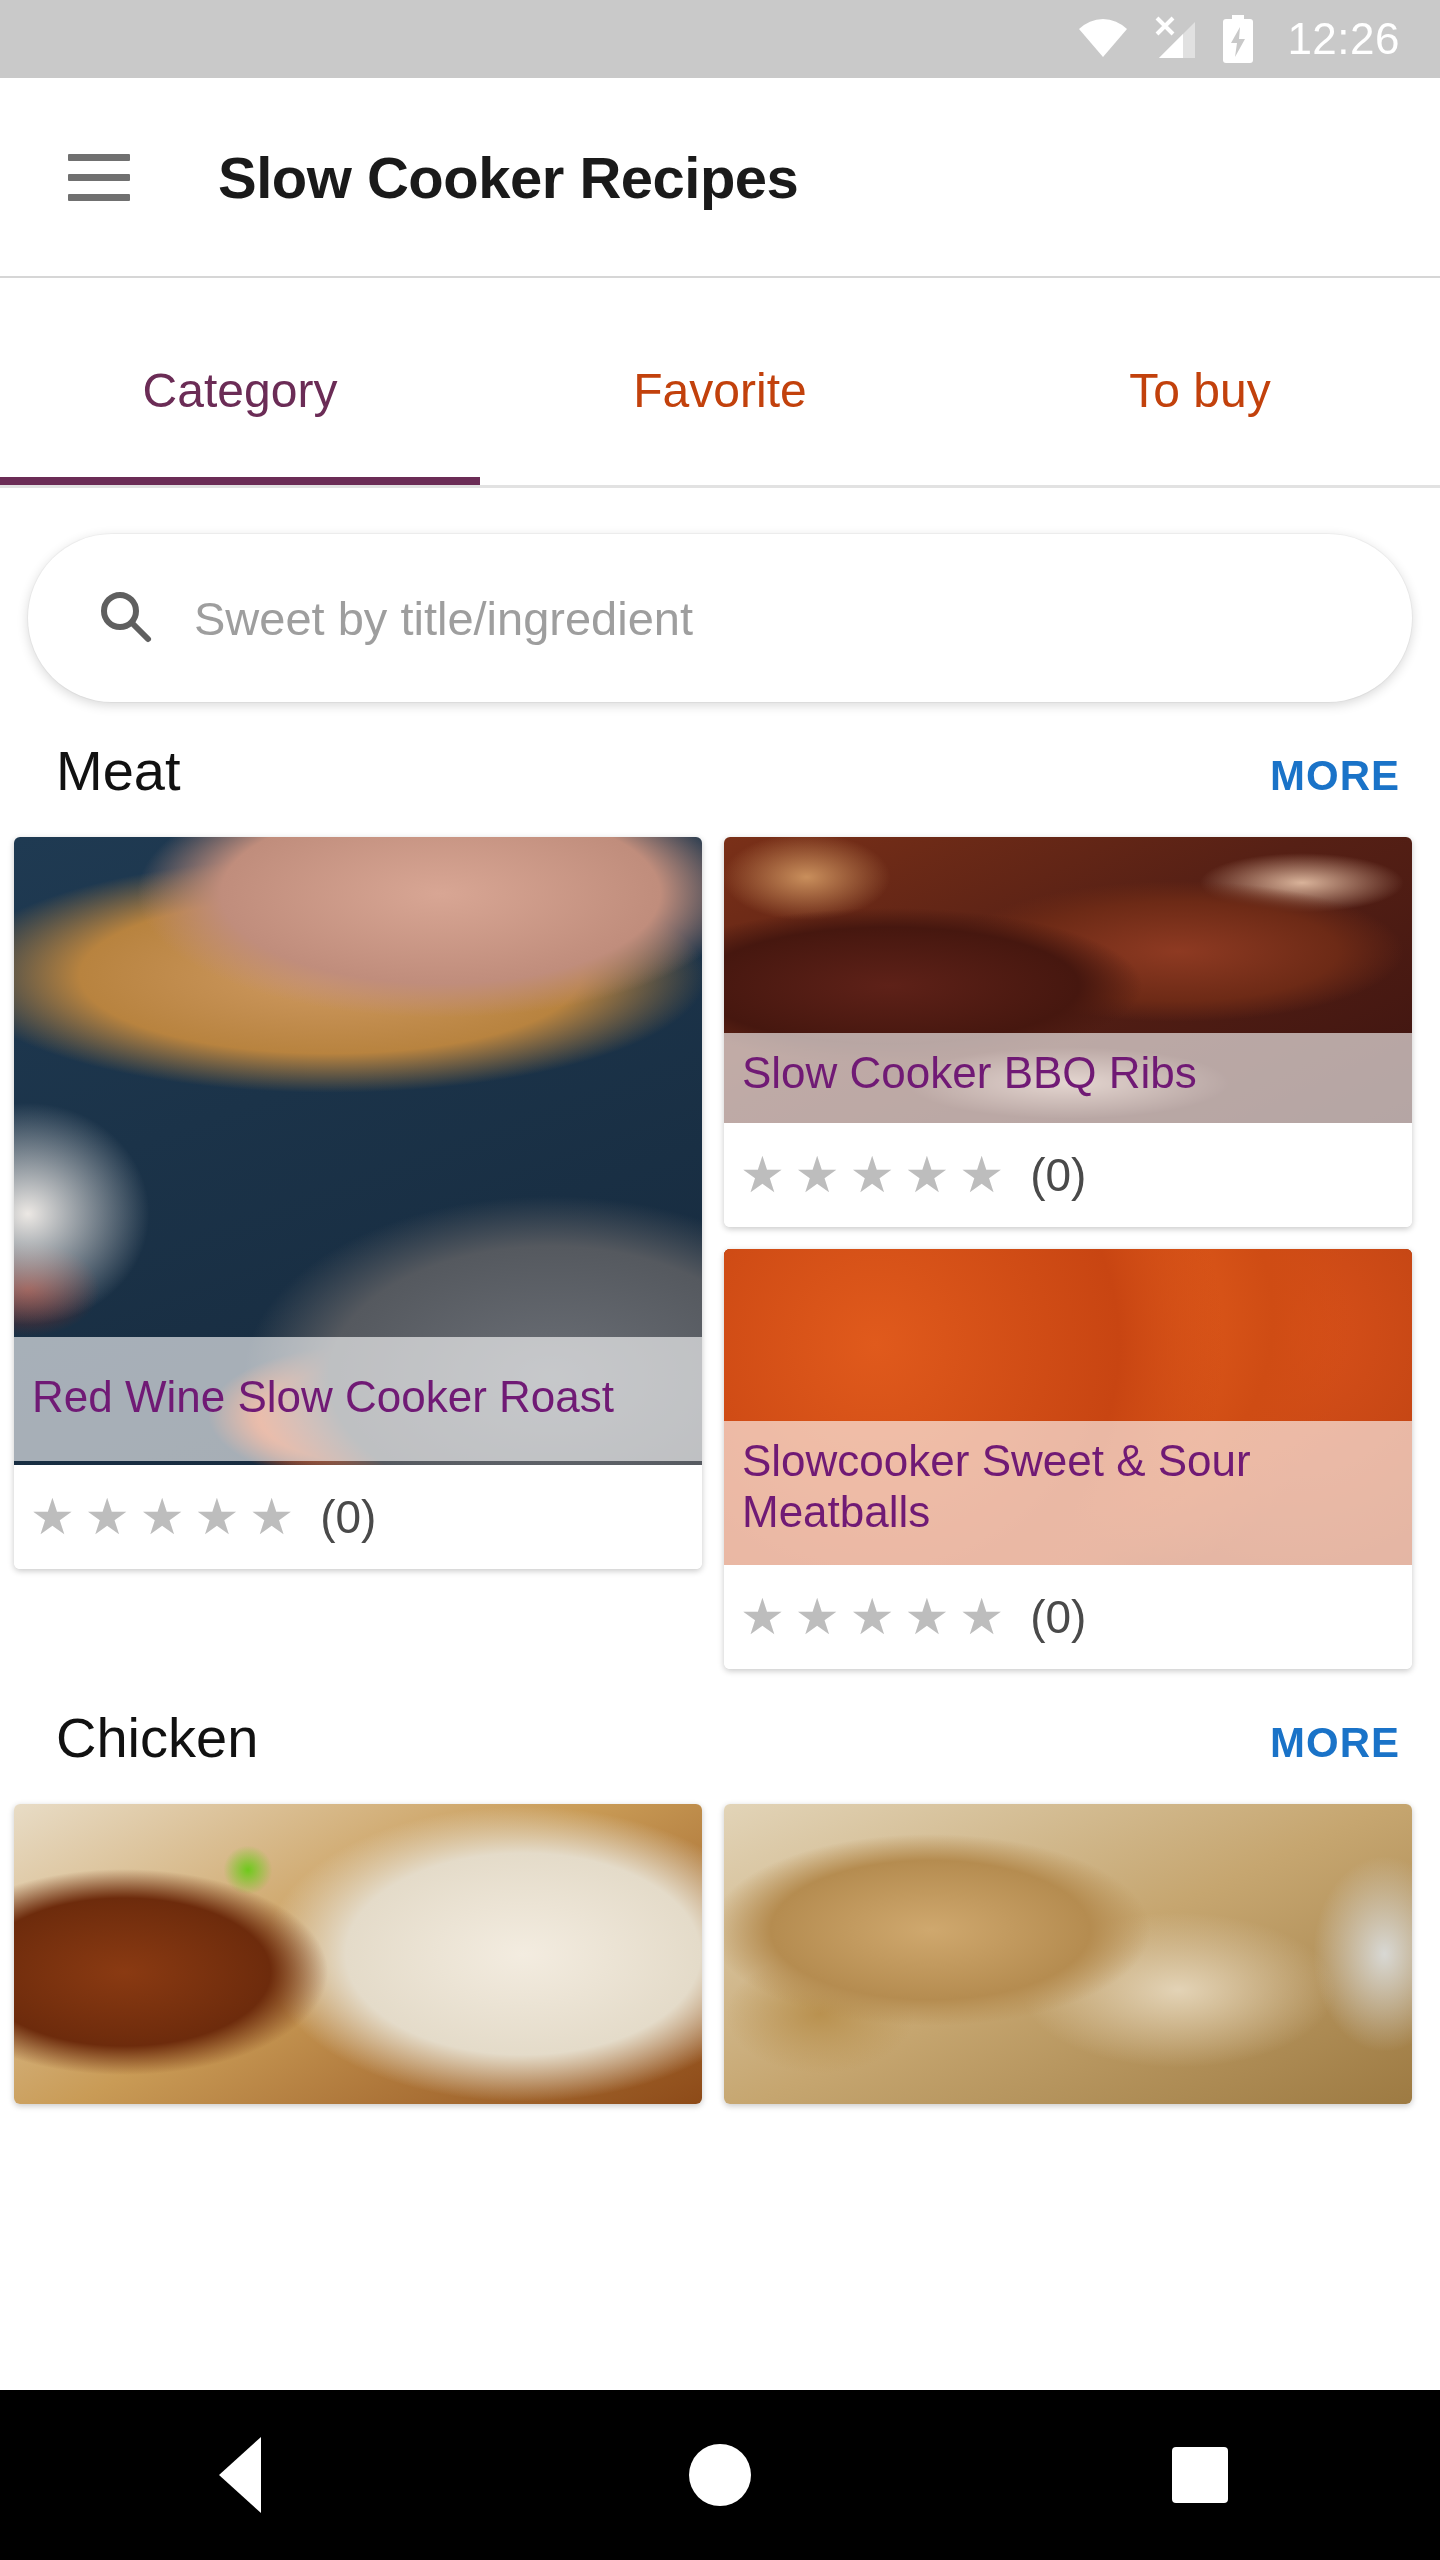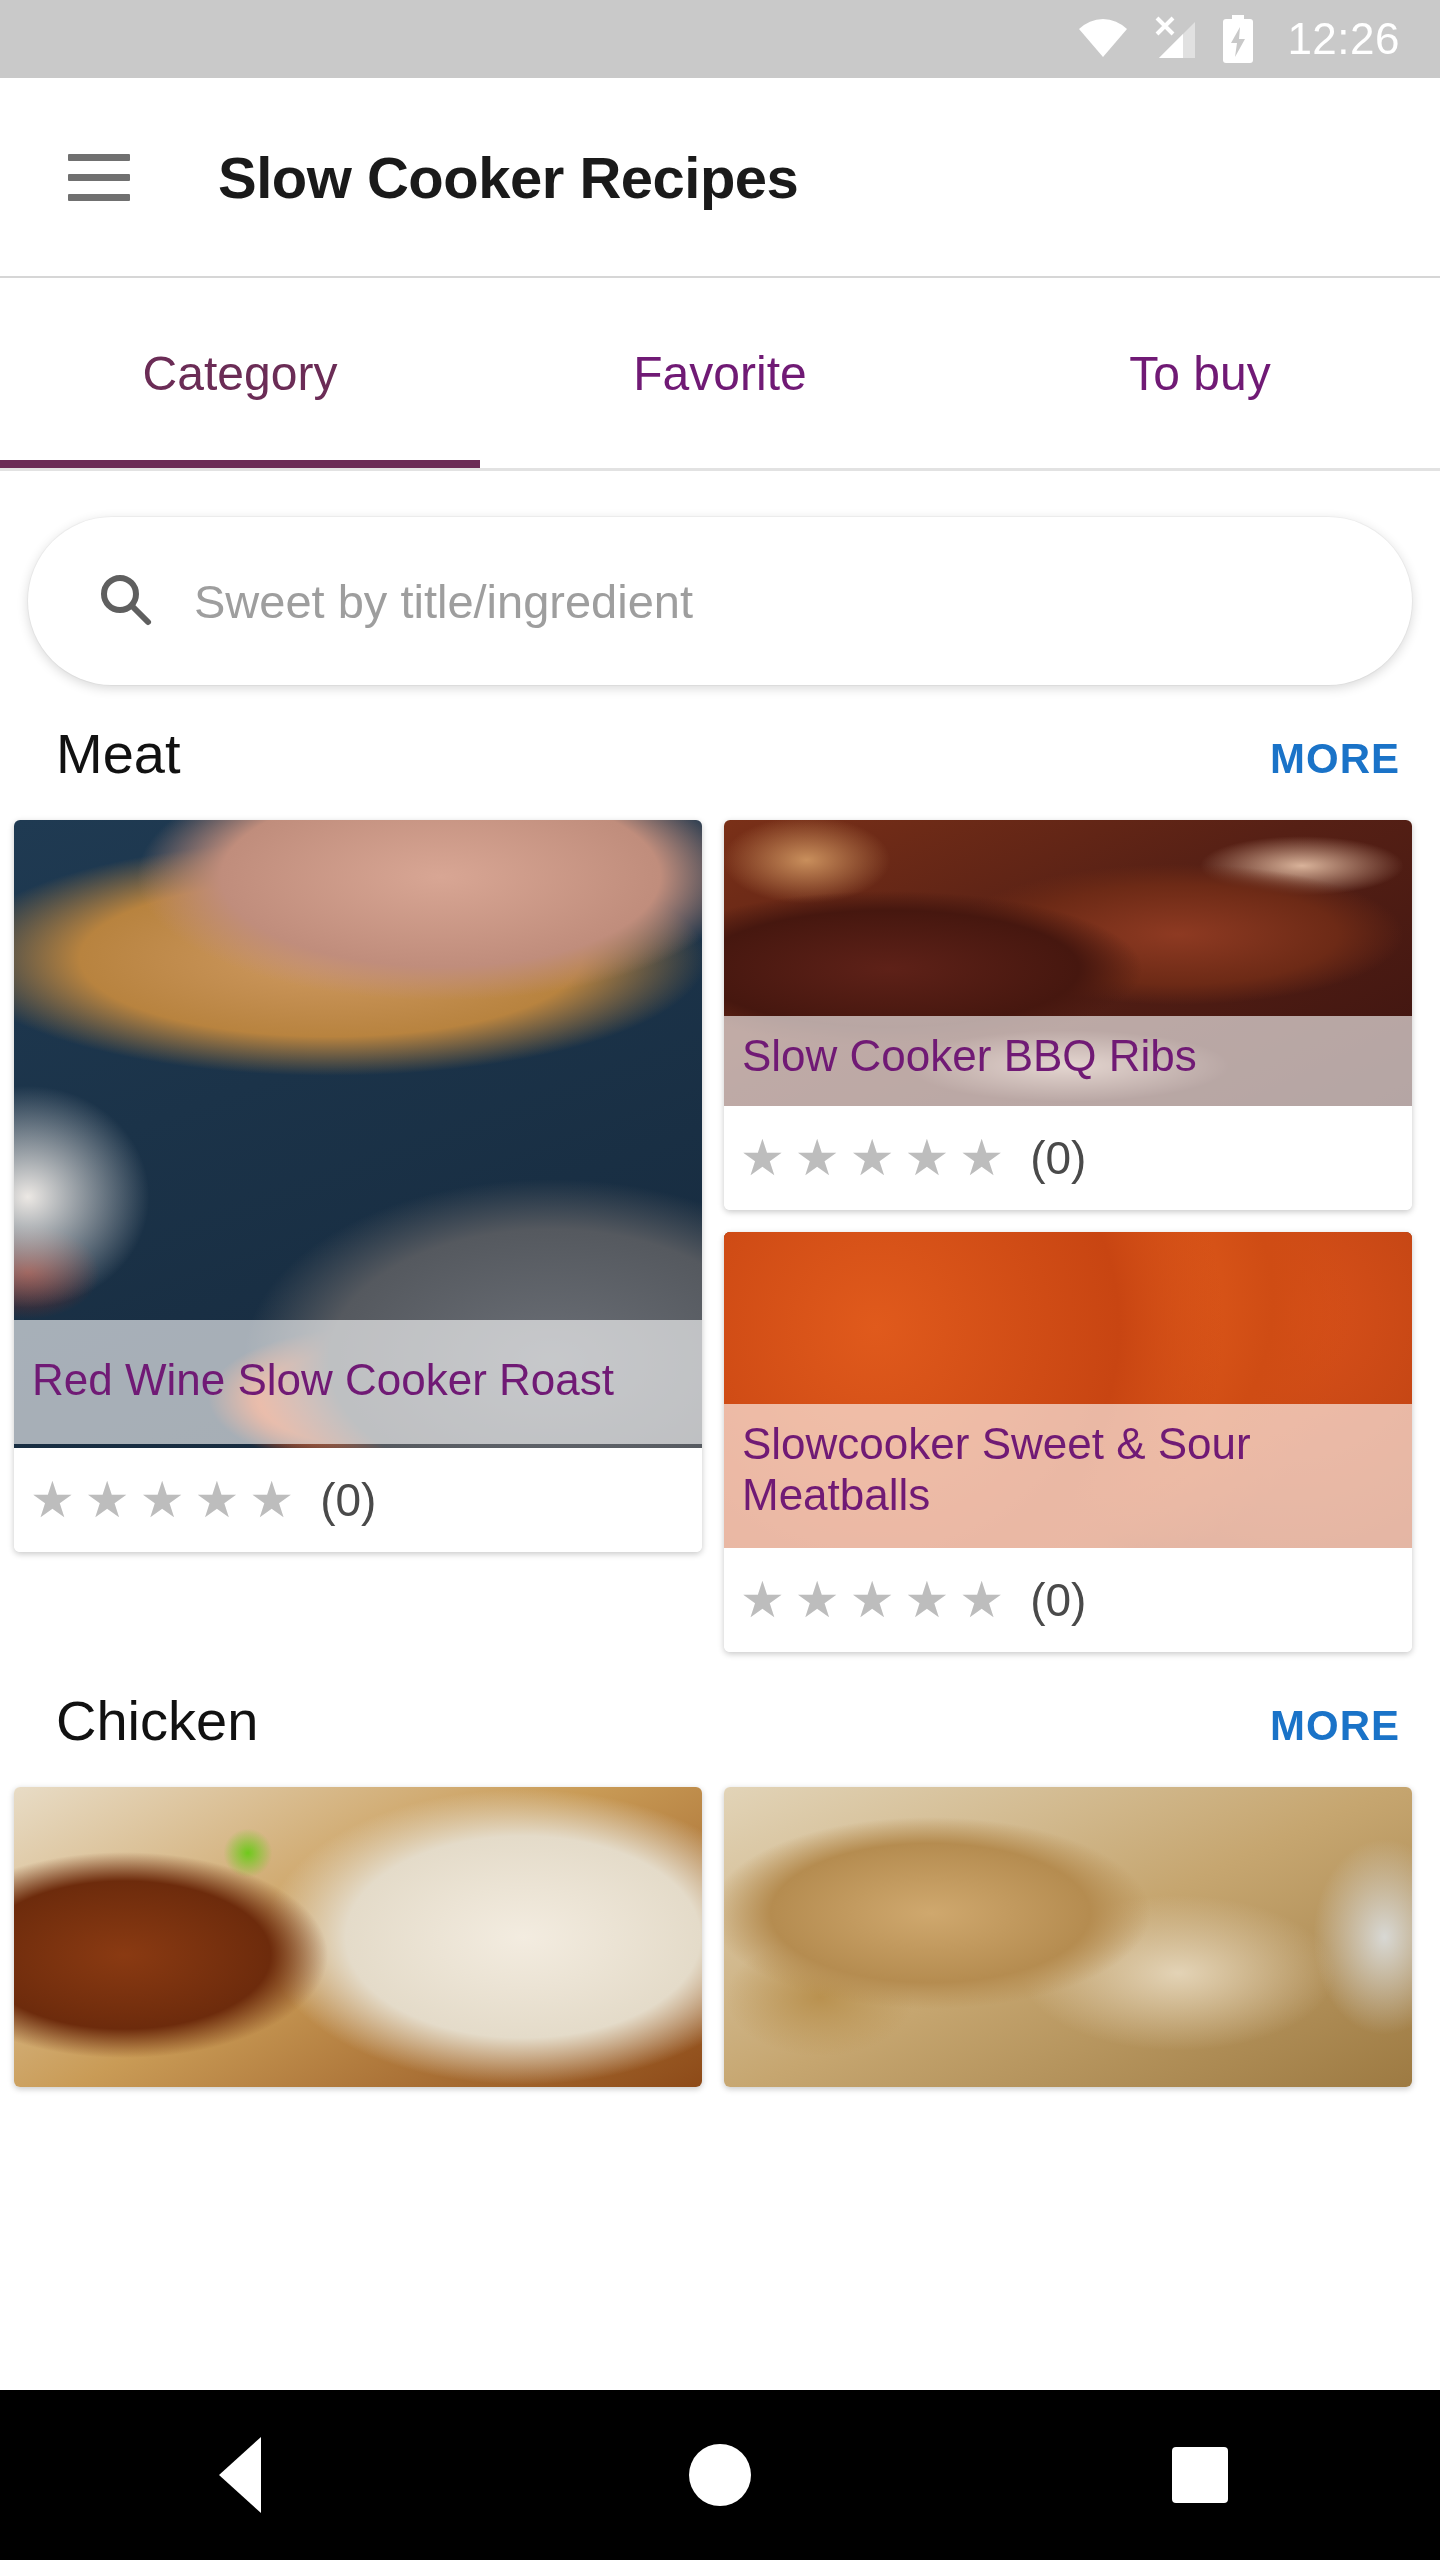--- a/index.html
+++ b/index.html
@@ -32,24 +32,24 @@
   .hamburger span{ display:block; height:7px; background:#707070; border-radius:1px; }
   .appbar-title{
     margin-left:88px; font-size:58px; font-weight:bold; color:#1a1a1a;
     letter-spacing:-0.5px;
   }
 
   
   .tabs{
     height:193px; background:#ffffff;
     display:flex; align-items:center;
-    border-bottom:3px solid #e2e2e2; position:relative;
+    border-bottom:3px solid #e2e2e2; position:relative;margin-top:17px;
   }
   .tab{
-    flex:1; text-align:center; font-size:48px; color:#701a75;
+    flex:1; text-align:center; font-size:48px; color:#c2410c;
     display:flex; align-items:center; justify-content:center; height:100%;
     cursor:pointer;
   }
   .tab.active{ color:#6b2c56; }
   .tab-indicator{
     position:absolute; bottom:0; left:0; width:480px; height:8px; background:#6b2c56;
   }
 
   
   .search-wrap{ padding:46px 28px 0 28px; }

